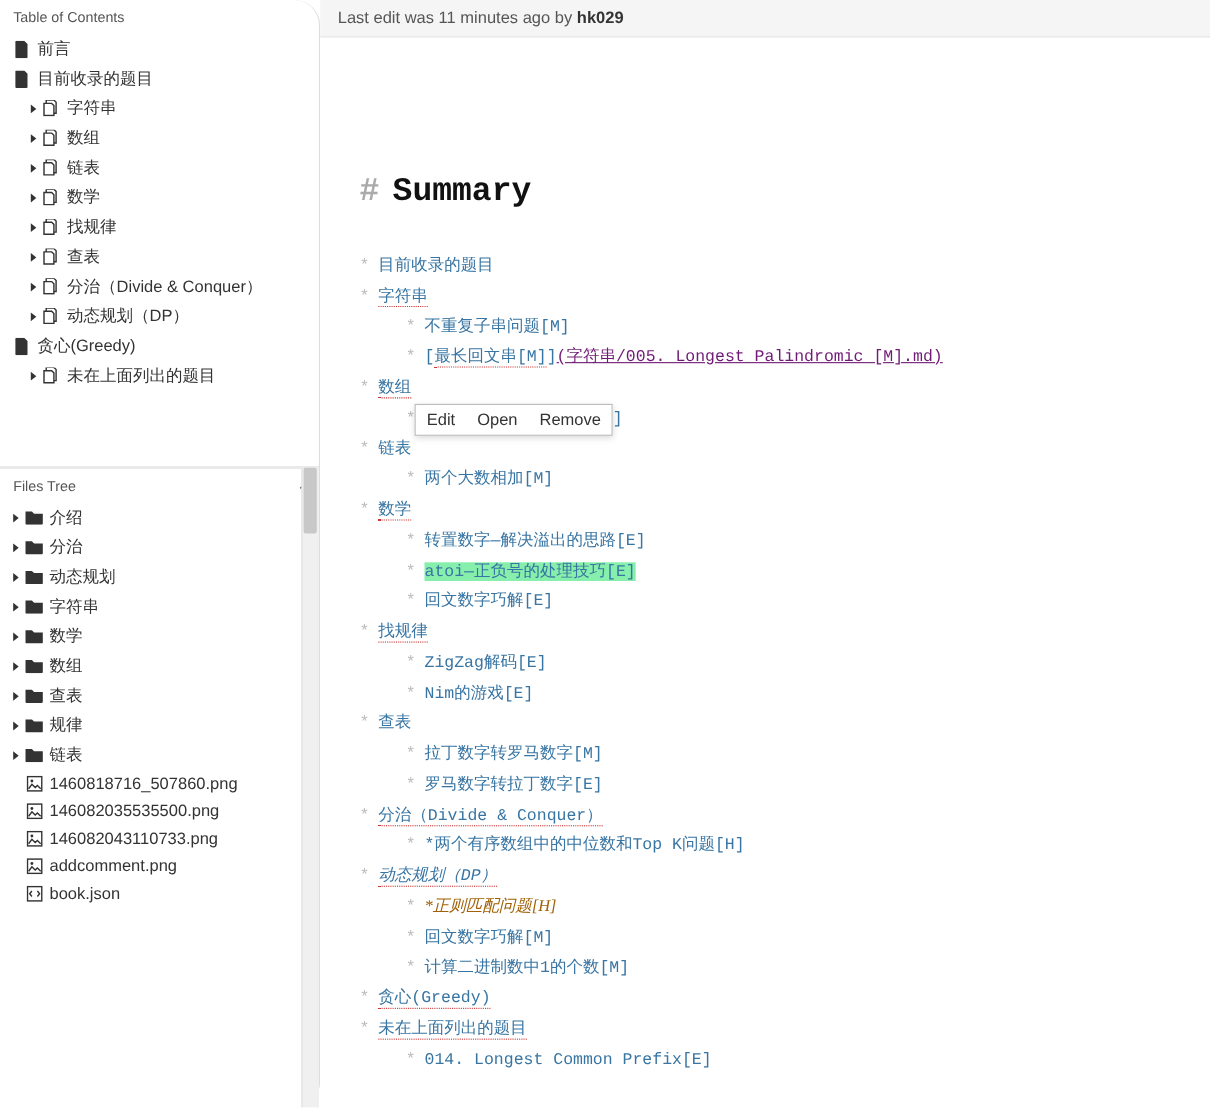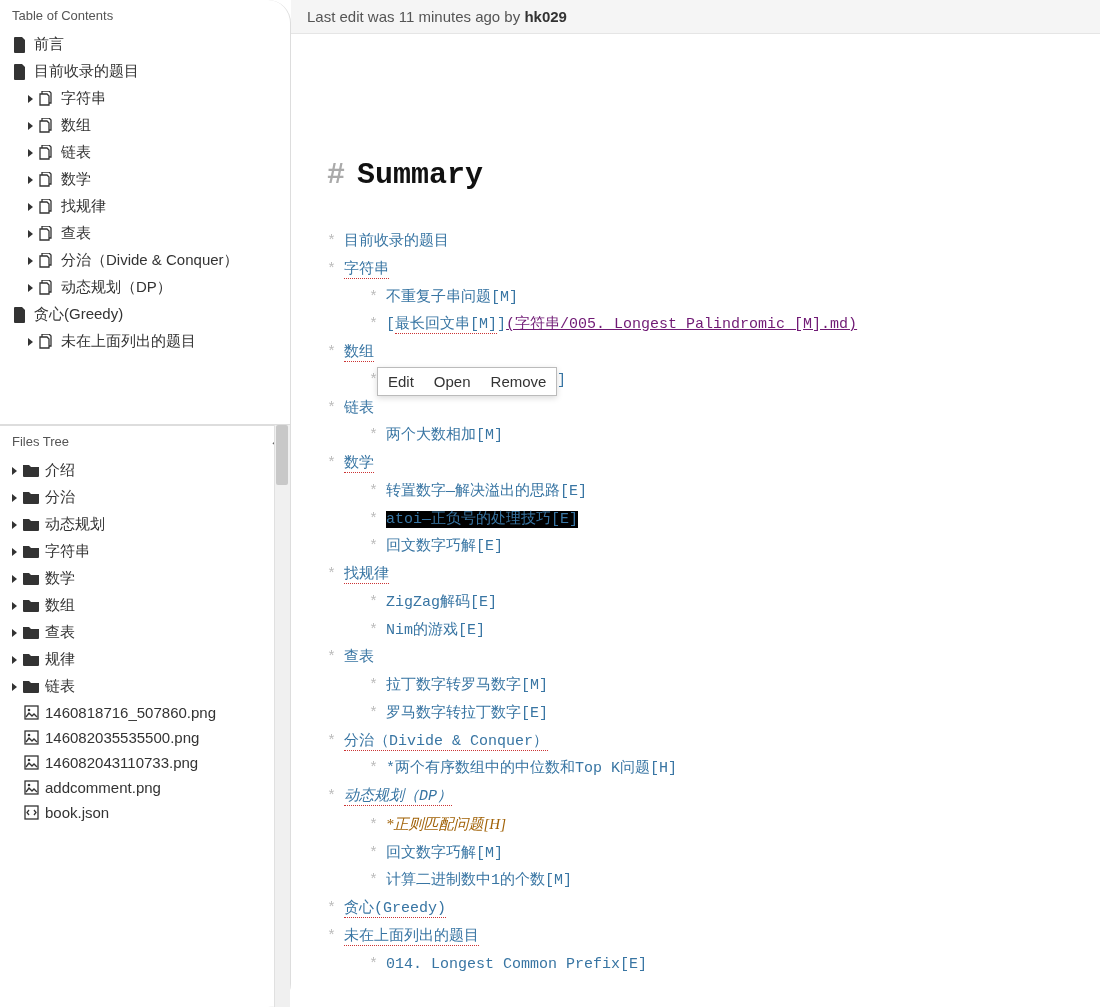--- a/index.html
+++ b/index.html
@@ -27,21 +27,21 @@
 .md-list li { white-space: nowrap; }
 .md-list .l1 { padding-left: 0; }
 .md-list .l2 { padding-left: 42px; }
 .md-link { color: #3875a3; }
 .md-squig { color: #3875a3; border-bottom: 1px dotted #cc3333; }
 .md-raw-bracket { color: #3875a3; }
 .md-url { color: #701a75; text-decoration: underline; }
 .md-em { font-style: italic; color: #a16207; font-family: Liberation Serif, serif; }
 .ctx-menu { position: absolute; background: #fff; border: 1px solid #bbb; box-shadow: 0 2px 6px rgba(0,0,0,0.15); display: flex; font-family: -apple-system, BlinkMacSystemFont, "Segoe UI", Helvetica, Arial, sans-serif; font-size: 15px; }
 .ctx-menu div { padding: 5px 10px; cursor: pointer; }
-.hl { background: #000000; }
+.hl { background: #86efac; }
 .scrollbar-stub { position: absolute; right: 0; top: 0; width: 16px; height: 100%; background: #f0f0f0; border-left: 1px solid #e0e0e0; }
 .scrollbar-thumb { position: absolute; right: 2px; width: 12px; background: #c8c8c8; border-radius: 2px; }
 </style>
 </head>
 <body>
 
 <div class="sidebar">
   <div class="toc-panel">
     <div class="panel-title">Table of Contents</div>
     <ul class="tree-list" id="toc-list">

